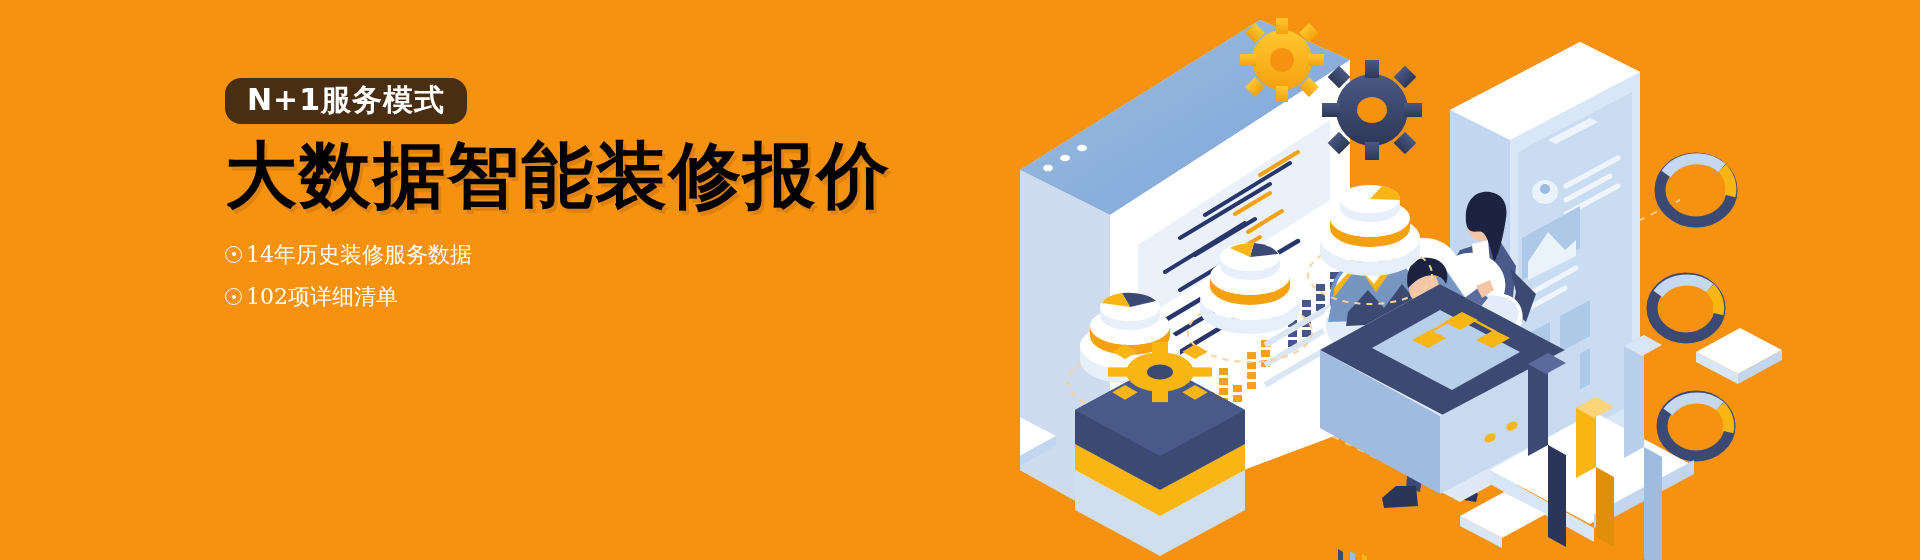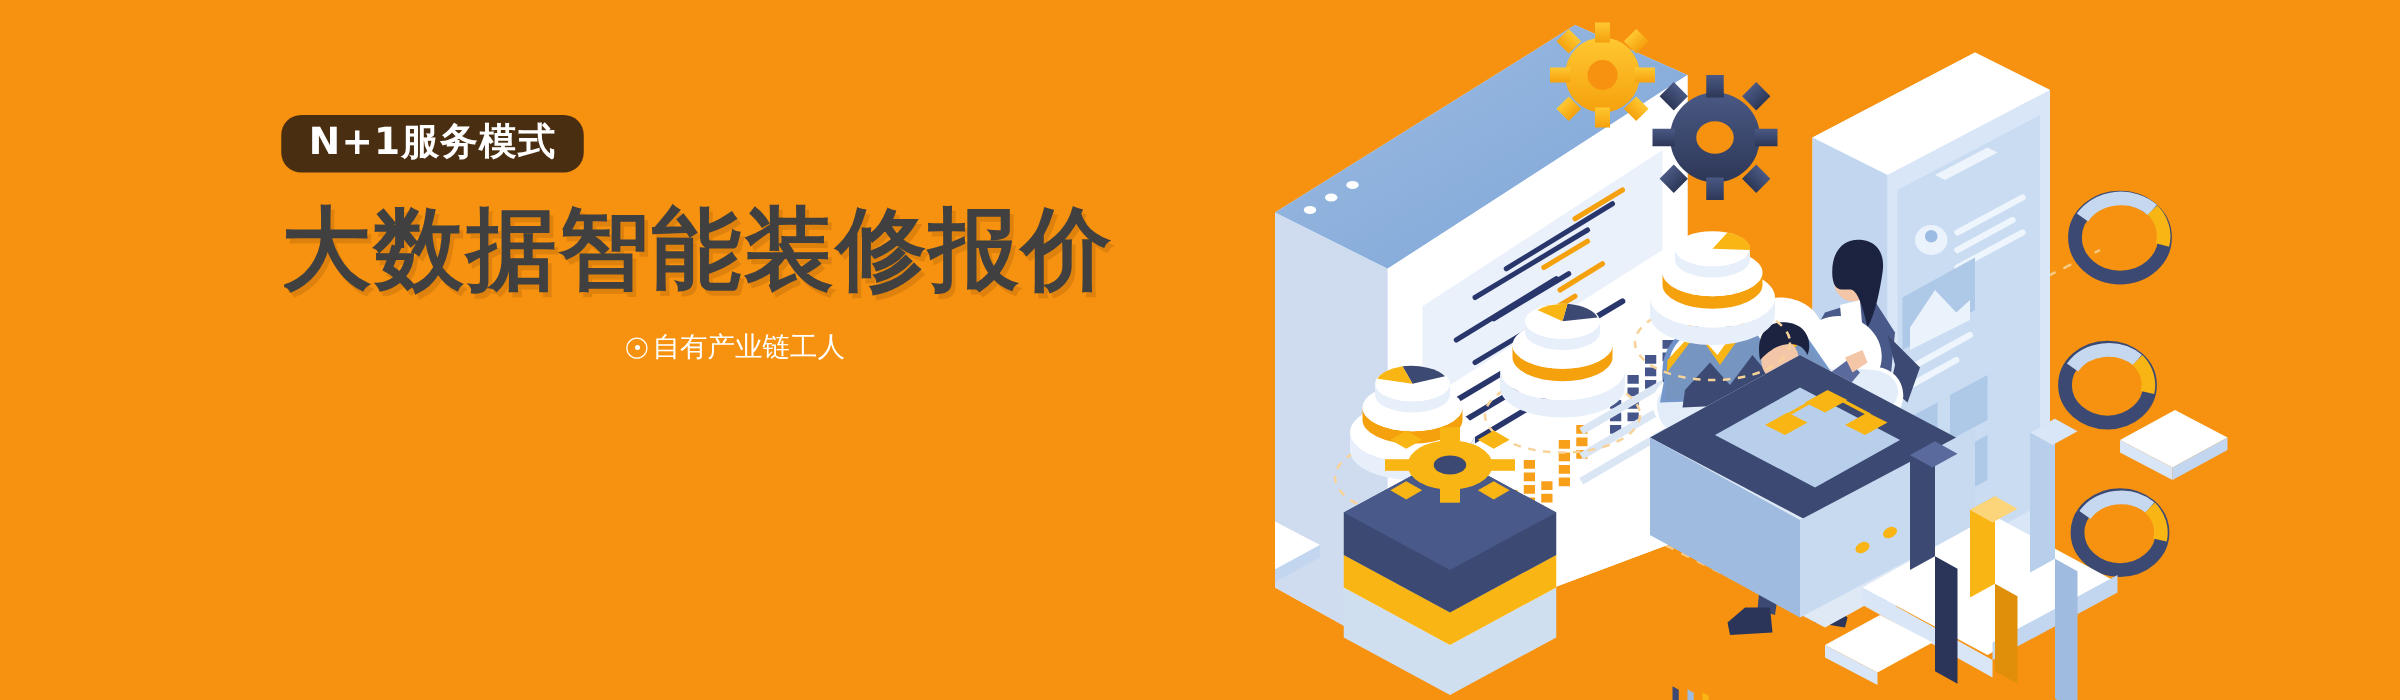--- a/index.html
+++ b/index.html
@@ -8,37 +8,37 @@
     font-family:"Liberation Sans","DejaVu Sans",sans-serif;
     background:#f6920f;
   }
   .banner{
     position:relative;width:1920px;height:560px;
     background:#f6920f;overflow:hidden;
   }
 
   
   .copy{
-    position:absolute;left:225px;top:92px;width:680px;
+    position:absolute;left:225px;top:78px;width:680px;
   }
   .badge{
     display:inline-block;
     background:#4a2e12;
     color:#ffffff;
     border-radius:16px;
     padding:7px 22px 9px 22px;
     font-size:30px;
     font-weight:bold;
     letter-spacing:1px;
     line-height:1;
     font-family:"DejaVu Sans","Liberation Sans",sans-serif;
   }
   .headline{
-    margin-top:24px;
-    color:#404040;
+    margin-top:14px;
+    color:#000000;
     font-size:72px;
     font-weight:bold;
     letter-spacing:2px;
     line-height:1.05;
     text-shadow:3px 4px 0 rgba(196,110,10,.45);
     font-family:"DejaVu Sans","Liberation Sans",sans-serif;
     white-space:nowrap;
   }
   .features{
     margin-top:28px;
@@ -75,27 +75,31 @@
 
   <div class="copy">
 
     <div class="badge">N+1服务模式</div>
 
     <div class="headline">大数据智能装修报价</div>
 
     <div class="features">
 
       <div class="fcol left">
-      </div>
-
-      <div class="fcol right">
         <div class="fitem">
           <span class="dot-icon"></span>
-          <span>自有产业链工人</span>
+          <span>14年历史装修服务数据</span>
         </div>
+        <div class="fitem">
+          <span class="dot-icon"></span>
+          <span>102项详细清单</span>
+        </div>
+      </div>
+
+      <div class="fcol right">
       </div>
 
     </div>
   </div>
 
   <div class="art">
     <svg viewBox="0 0 900 560" xmlns="http://www.w3.org/2000/svg">
       <defs>
         <linearGradient id="gWhite" x1="0" y1="0" x2="0" y2="1">
           <stop offset="0" stop-color="#ffffff"></stop>

